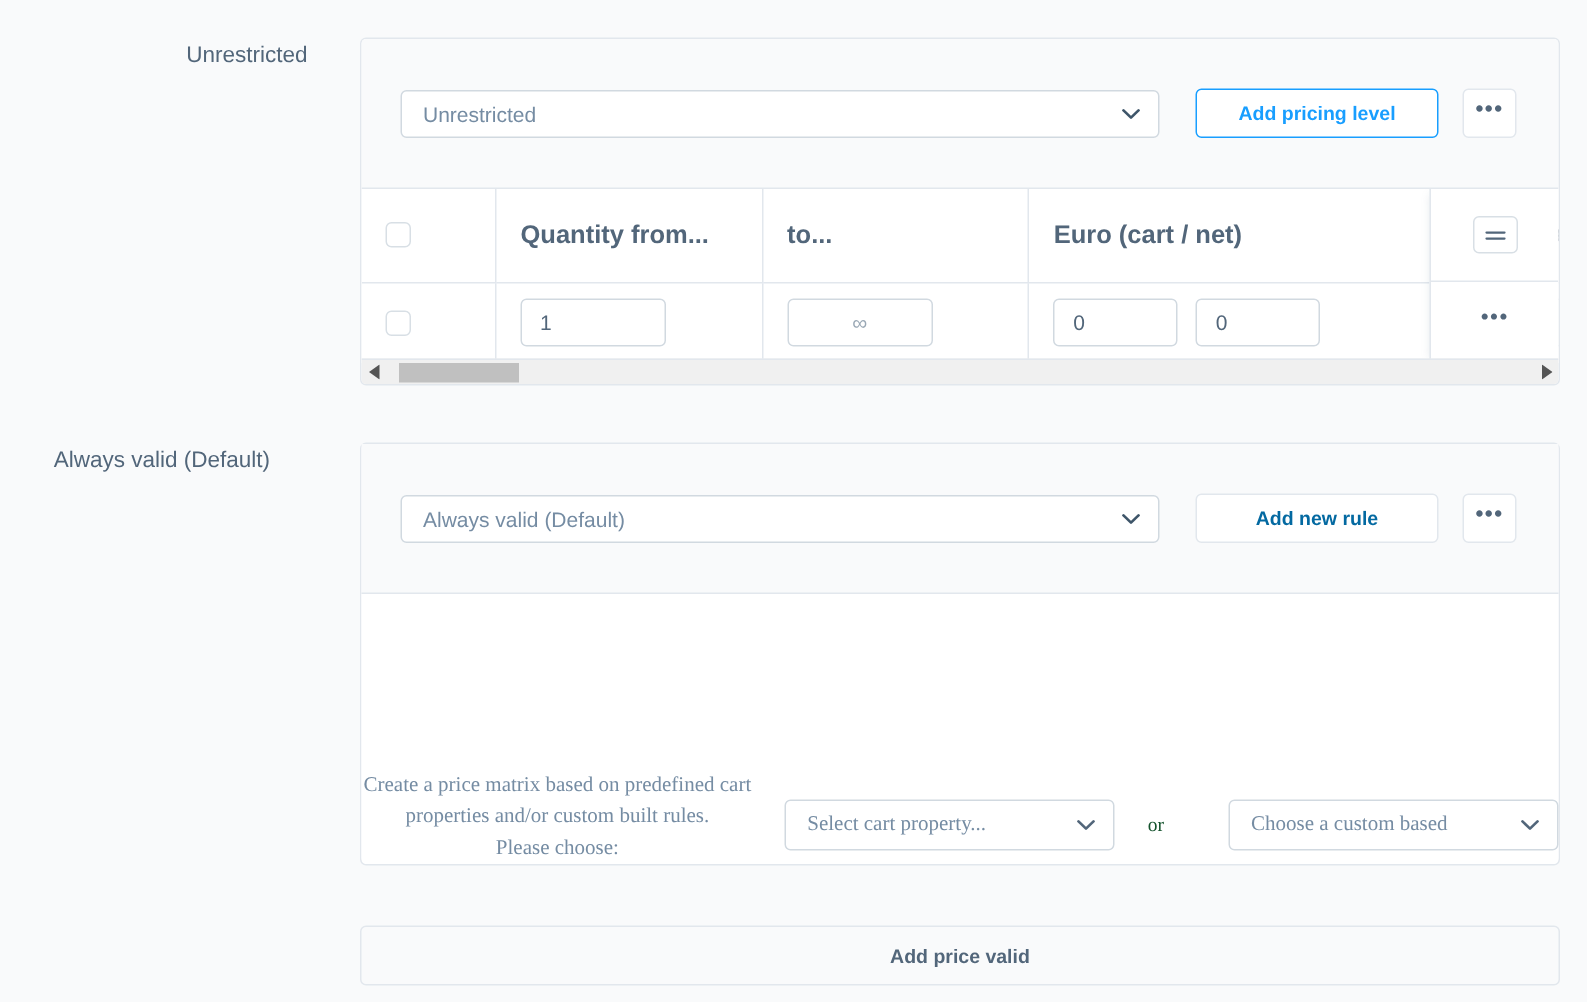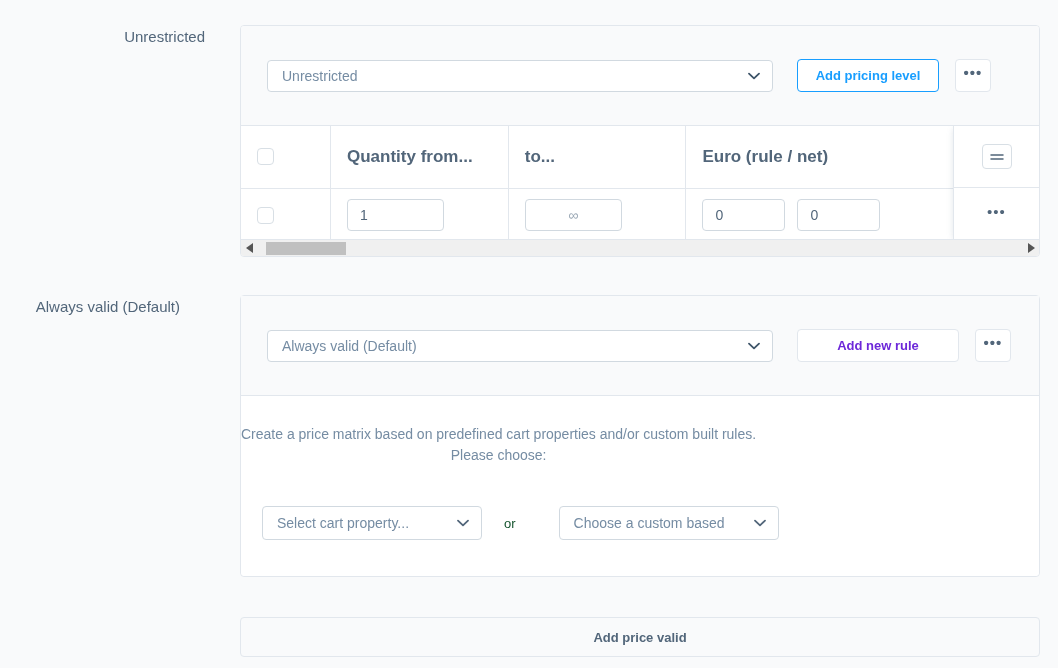--- a/index.html
+++ b/index.html
@@ -82,29 +82,29 @@
     display: inline-flex;
     align-items: center;
     justify-content: center;
     font-size: 13px;
     font-weight: bold;
     cursor: pointer;
     background: #fff;
     white-space: nowrap;
   }
   .btn-ghost-primary {
-    width: 142px;
+    width: 162px;
     border: 1px solid #189eff;
     color: #189eff;
     margin-left: 24px;
   }
   .btn-ghost-disabled {
     width: 162px;
     border: 1px solid #e2e7ed;
-    color: #6d28d9;
+    color: #0369a1;
     margin-left: 24px;
     cursor: default;
   }
   .btn-dots {
     width: 36px; height: 33px;
     border: 1px solid #e2e7ed;
     color: #52667a;
     margin-left: 16px;
     font-size: 15px;
     letter-spacing: 1px;
@@ -224,25 +224,26 @@
   .sb-thumb {
     position: absolute; top: 2px; left: 8px;
     width: 80px; height: 13px;
     background: #c0c0c0;
   }
 
   
   .empty-body {
     height: 180px;
     display: flex;
-    flex-direction: column;
-    align-items: flex-start;
+    flex-direction: row;
+    align-items: flex-end;
     justify-content: center;
     background: #fff;
     border-radius: 0 0 4px 4px;
+    font-family: Liberation Serif, serif;
   }
   .empty-text { text-align: center; font-size: 14px; color: #758ca3; line-height: 21px; }
   .chooser { display: flex; align-items: center; margin-top: 32px; }
   .chooser .select-box { height: 34px; margin-left: 21px; }
   #sel-cart-prop { width: 220px; }
   #sel-custom-rule { width: 220px; }
   .or-word { margin: 18px 22px; font-size: 13px; color: #14532d; }
 
   
   #add-matrix {
@@ -280,21 +281,21 @@
 
     <div class="tbl-wrap">
       <table class="grid">
         <thead>
           <tr>
             <th class="col-check">
               <span class="cbox"></span>
             </th>
             <th class="col-qfrom">Quantity from...</th>
             <th class="col-qto">to...</th>
-            <th class="col-euro">Euro (rule / net)</th>
+            <th class="col-euro">Euro (cart / net)</th>
             <th class="col-aud">Australian dollar (gro</th>
           </tr>
         </thead>
         <tbody>
           <tr>
             <td class="col-check">
               <span class="cbox"></span>
             </td>
             <td class="col-qfrom">
               <div class="fld w97">1</div>

